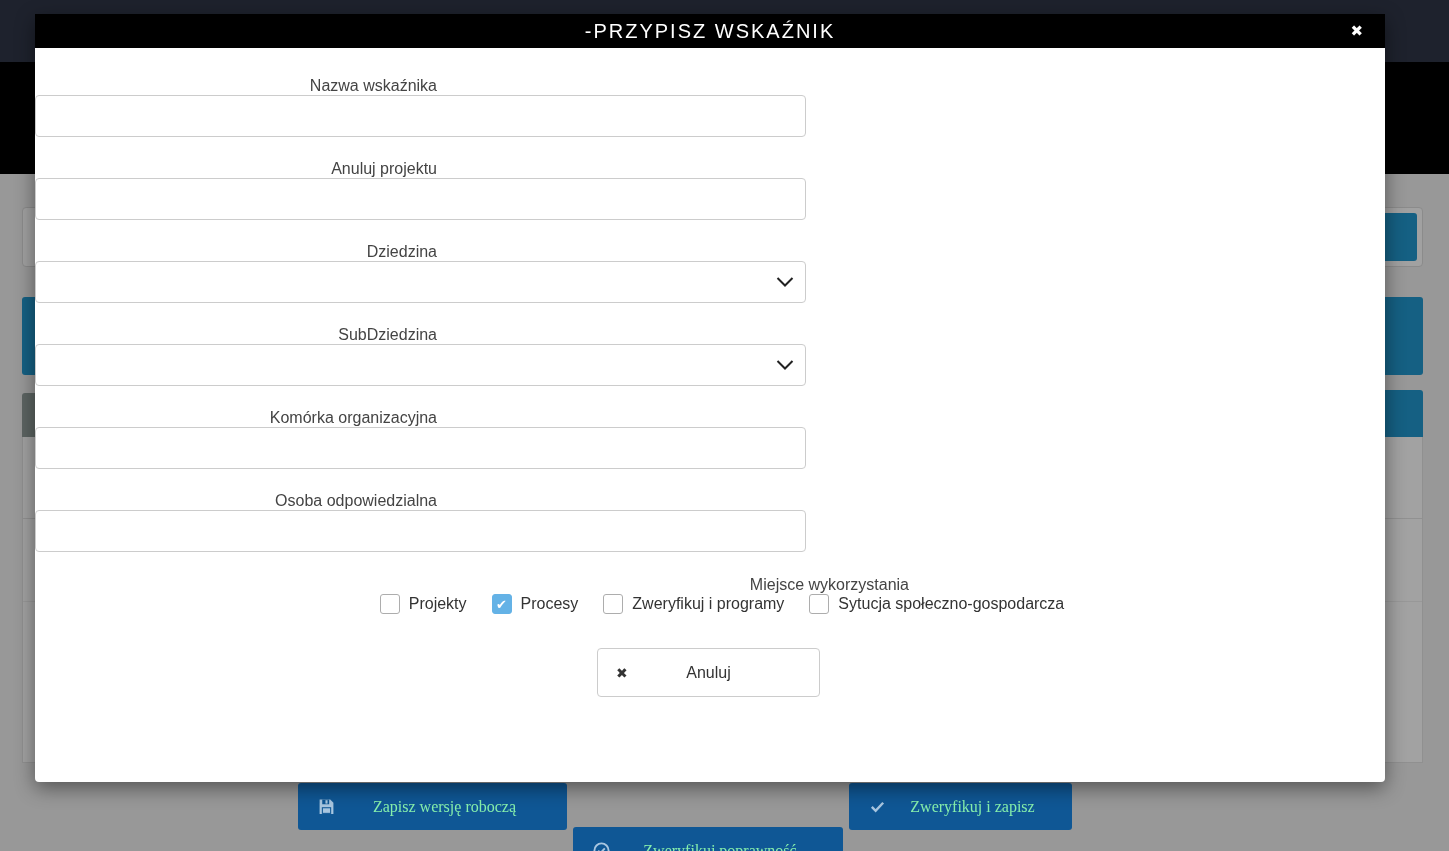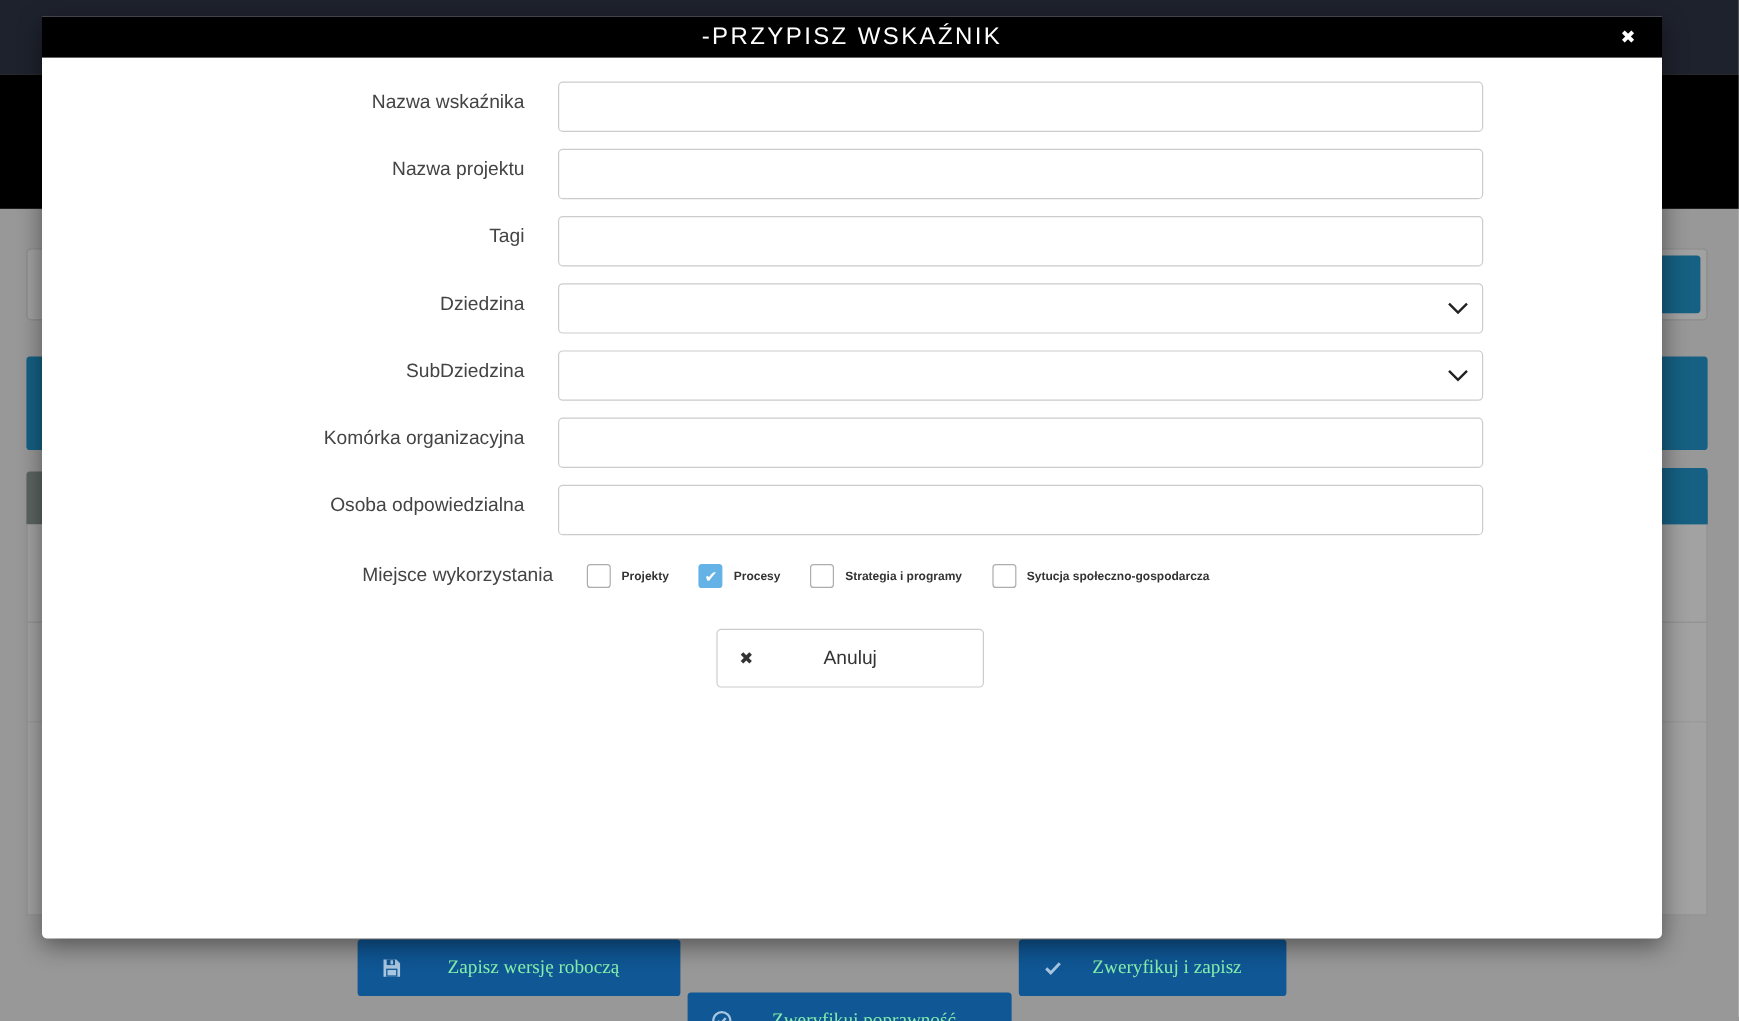--- a/index.html
+++ b/index.html
@@ -40,38 +40,38 @@
   .modal { position:absolute; left:35px; top:14px; width:1350px; height:768px;
            background:#fff; border-radius:0 0 4px 4px; box-shadow:0 6px 20px rgba(0,0,0,0.45); }
   .modal-header { position:relative; height:34px; background:#000; display:flex;
            align-items:center; justify-content:center; }
   .modal-title { color:#fff; font-size:20px; letter-spacing:2px; font-weight:400; }
   .modal-close { position:absolute; right:22px; top:50%; transform:translateY(-50%);
            color:#fff; font-size:15px; font-weight:bold; background:none; border:none;
            cursor:pointer; line-height:1; font-family:"DejaVu Sans", sans-serif; }
   .modal-body { padding-top:20px; }
 
-  .form-row { display:flex; align-items:flex-start; margin-bottom:14px; }
+  .form-row { display:flex; align-items:flex-start; margin-bottom:14px;flex-direction:column; }
   .form-label { width:430px; padding-right:28px; padding-top:9px; text-align:right;
            font-size:16px; color:#444; }
   .form-control { width:771px; height:42px; border:1px solid #ccc; border-radius:4px;
            background:#fff; font-size:16px; padding:0 12px; color:#333; }
   .select-wrap { position:relative; width:771px; }
   .select-wrap .form-control { width:100%; }
   .select-chevron { position:absolute; right:12px; top:50%; transform:translateY(-50%);
            pointer-events:none; display:flex; }
 
   .checkbox-row { display:flex; align-items:center; margin-top:24px;margin-left:24px; }
   .checkbox-group { display:flex; align-items:center; gap:25px; }
   .checkbox-item { display:flex; align-items:center; gap:9px; cursor:pointer; }
   .checkbox-box { width:20px; height:20px; border:1px solid #adadad; border-radius:3px;
            background:#fff; display:flex; align-items:center; justify-content:center;
            color:transparent; font-size:13px; line-height:1; }
   .checkbox-box.checked { background:#64b2e6; border-color:#64b2e6; color:#fff; }
-  .checkbox-label { font-size:10px; color:#333;font-weight:bold; }
+  .checkbox-label { font-size:16px; color:#333; }
 
   .cancel-row { margin-top:34px; }
   .cancel-btn { position:relative; margin-left:562px; width:223px; height:49px;
            background:#fff; border:1px solid #ccc; border-radius:4px; cursor:pointer;
            font-size:16px; color:#333; font-family:"Liberation Sans", sans-serif;
            display:flex; align-items:center; justify-content:center; }
   .cancel-btn .c-icon { position:absolute; left:18px; top:50%; transform:translateY(-50%);
            font-size:14px; color:#333; font-family:"DejaVu Sans", sans-serif; font-weight:bold; }
 </style>
 </head>
@@ -130,28 +130,24 @@
   </div>
 
   <div class="modal-body">
 
     <div class="form-row">
       <label class="form-label">Nazwa wskaźnika</label>
       <input class="form-control" type="text" value="" style="">
     </div>
 
     <div class="form-row">
-      <label class="form-label">Nazwa projektu</label>
-      <input class="form-control" type="text" value="" style="">
-    </div>
-
-    <div class="form-row">
-      <label class="form-label">Tagi</label>
-      <input class="form-control" type="text" value="" style="">
-    </div>
+      <label class="form-label">Anuluj projektu</label>
+      <input class="form-control" type="text" value="" style="">
+    </div>
+
 
     <div class="form-row">
       <label class="form-label">Dziedzina</label>
       <div class="select-wrap">
         <div class="form-control"></div>
         <span class="select-chevron">
           <svg width="18" height="11" viewBox="0 0 18 11">
               <path d="M1.5 1.5l7.5 7.5 7.5-7.5" fill="none" stroke="#222" stroke-width="2"></path>
             </svg>
         </span>
@@ -186,21 +182,21 @@
         <span class="checkbox-item">
           <span class="checkbox-box">✔</span>
           <span class="checkbox-label">Projekty</span>
         </span>
         <span class="checkbox-item">
           <span class="checkbox-box checked">✔</span>
           <span class="checkbox-label">Procesy</span>
         </span>
         <span class="checkbox-item">
           <span class="checkbox-box">✔</span>
-          <span class="checkbox-label">Strategia i programy</span>
+          <span class="checkbox-label">Zweryfikuj i programy</span>
         </span>
         <span class="checkbox-item">
           <span class="checkbox-box">✔</span>
           <span class="checkbox-label">Sytucja społeczno-gospodarcza</span>
         </span>
       </div>
     </div>
 
     <div class="cancel-row">
       <button class="cancel-btn">

